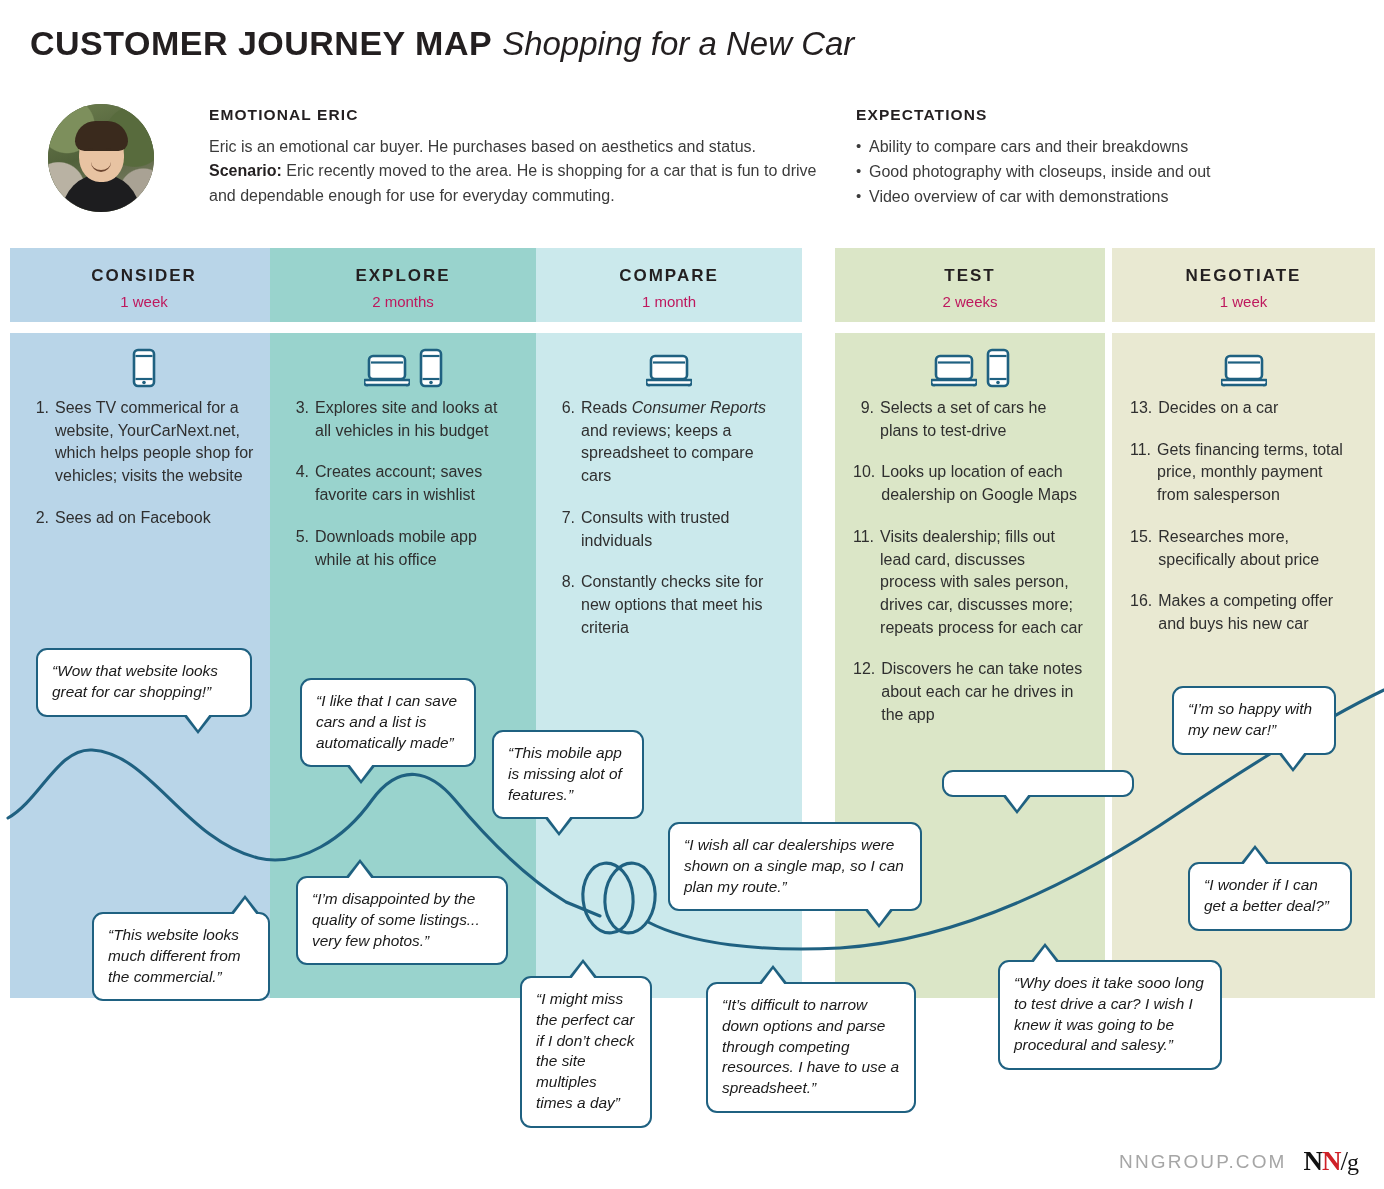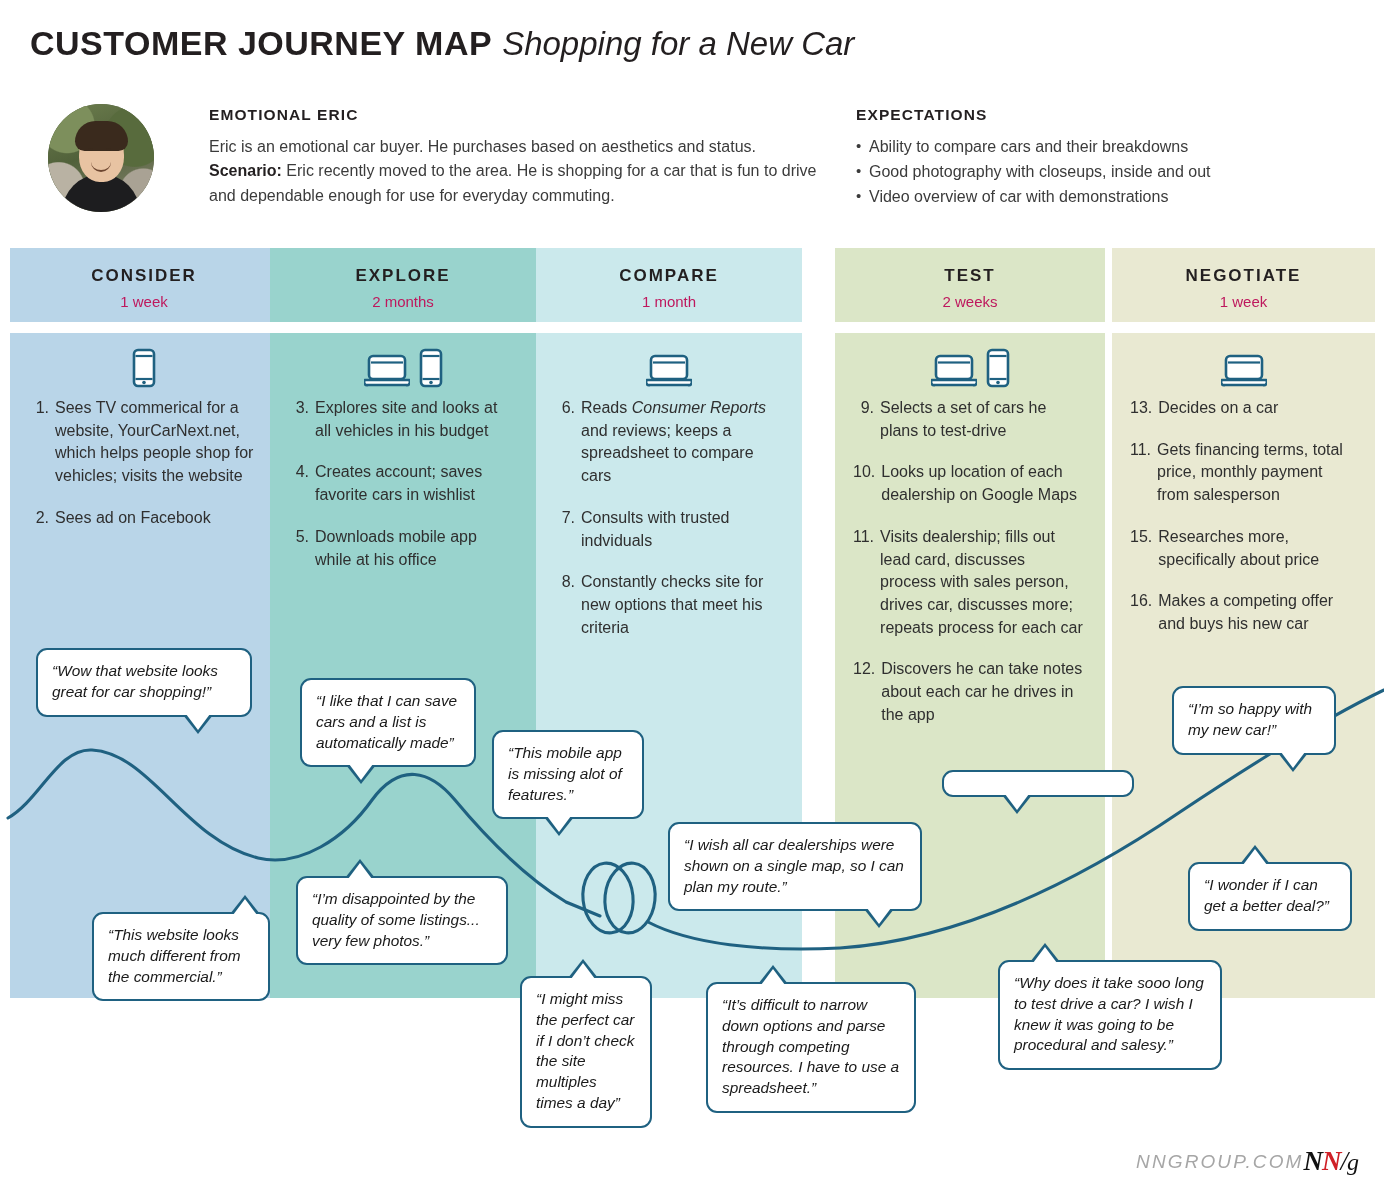--- a/index.html
+++ b/index.html
@@ -92,21 +92,21 @@
     border-top:19px solid #1f6181;bottom:-19px;}
   .bubble.dn .tail:after{content:"";border-left:12px solid transparent;border-right:12px solid transparent;
     border-top:16px solid #fff;left:-12px;top:-20px;}
   
   .bubble.up .tail{border-left:15px solid transparent;border-right:15px solid transparent;
     border-bottom:19px solid #1f6181;top:-19px;}
   .bubble.up .tail:after{content:"";border-left:12px solid transparent;border-right:12px solid transparent;
     border-bottom:16px solid #fff;left:-12px;top:4px;}
 
   
-  #footer{position:absolute;right:26px;top:1146px;display:flex;align-items:center;font-style:italic;}
+  #footer{position:absolute;right:26px;top:1146px;display:flex;align-items:center;gap:17px;}
   #nng-url{font-size:19px;letter-spacing:2.1px;color:#a6a6a6;}
   #nng-logo{font-size:27px;font-weight:bold;letter-spacing:-1px;color:#111;
     font-family:"Liberation Serif", serif;}
   #nng-logo .r{color:#cf2027;}
   #nng-logo .sl{font-weight:400;}
   #nng-logo .g{font-weight:400;font-size:24px;}
 </style>
 </head>
 <body>
 

